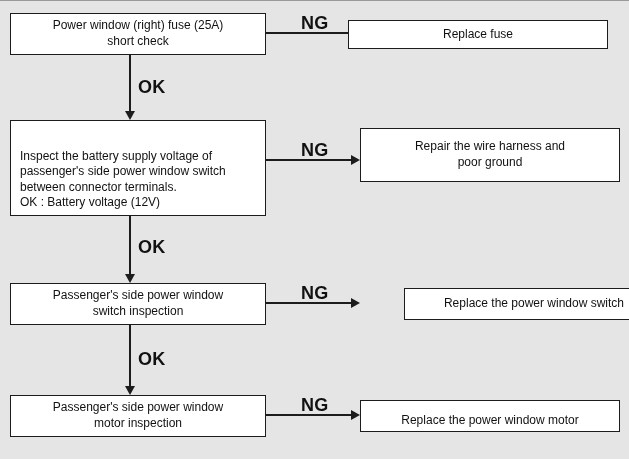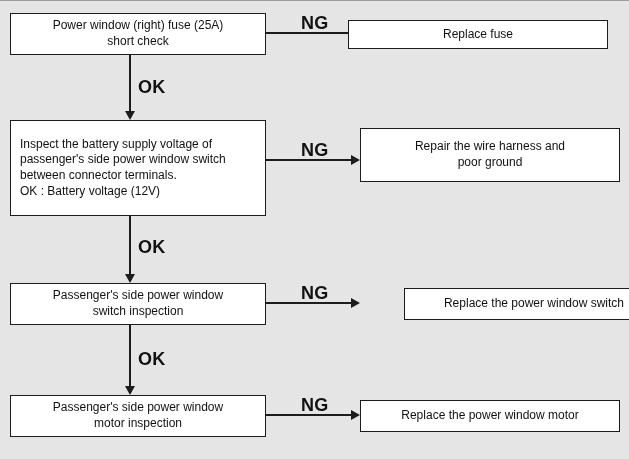--- a/index.html
+++ b/index.html
@@ -68,21 +68,21 @@
   <div class="hline" style="left:266px; top:32px; width:86px;"></div>
   <div class="arr-r" style="left:351px; top:28px;"></div>
   <div class="box" style="left:348px; top:20px; width:260px; height:29px;">
     <span class="txt">Replace fuse</span>
   </div>
 
   <div class="vline" style="left:129px; top:55px; height:58px;"></div>
   <div class="arr-d" style="left:125px; top:111px;"></div>
   <div class="lbl" style="left:138px; top:77px;">OK</div>
 
-  <div class="box left-align" style="left:10px; top:120px; width:256px; height:96px;">
+  <div class="box left-align" style="left:10px; top:120px; width:256px; height:96px;align-items:flex-end;">
     <span class="txt">Inspect the battery supply voltage of
 passenger's side power window switch
 between connector terminals.
 OK : Battery voltage (12V)</span>
   </div>
   <div class="lbl" style="left:301px; top:140px;">NG</div>
   <div class="hline" style="left:266px; top:159px; width:86px;"></div>
   <div class="arr-r" style="left:351px; top:155px;"></div>
   <div class="box" style="left:360px; top:128px; width:260px; height:54px;">
     <span class="txt">Repair the wire harness and
@@ -108,18 +108,18 @@
   <div class="arr-d" style="left:125px; top:386px;"></div>
   <div class="lbl" style="left:138px; top:349px;">OK</div>
 
   <div class="box" style="left:10px; top:395px; width:256px; height:42px;">
     <span class="txt">Passenger's side power window
 motor inspection</span>
   </div>
   <div class="lbl" style="left:301px; top:395px;">NG</div>
   <div class="hline" style="left:266px; top:414px; width:86px;"></div>
   <div class="arr-r" style="left:351px; top:410px;"></div>
-  <div class="box" style="left:360px; top:400px; width:260px; height:32px;">
+  <div class="box" style="left:360px; top:400px; width:260px; height:32px;align-items:flex-end;">
     <span class="txt">Replace the power window motor</span>
   </div>
 
   <div class="bottom-divider"></div>
 </div>
 
 </body></html>

